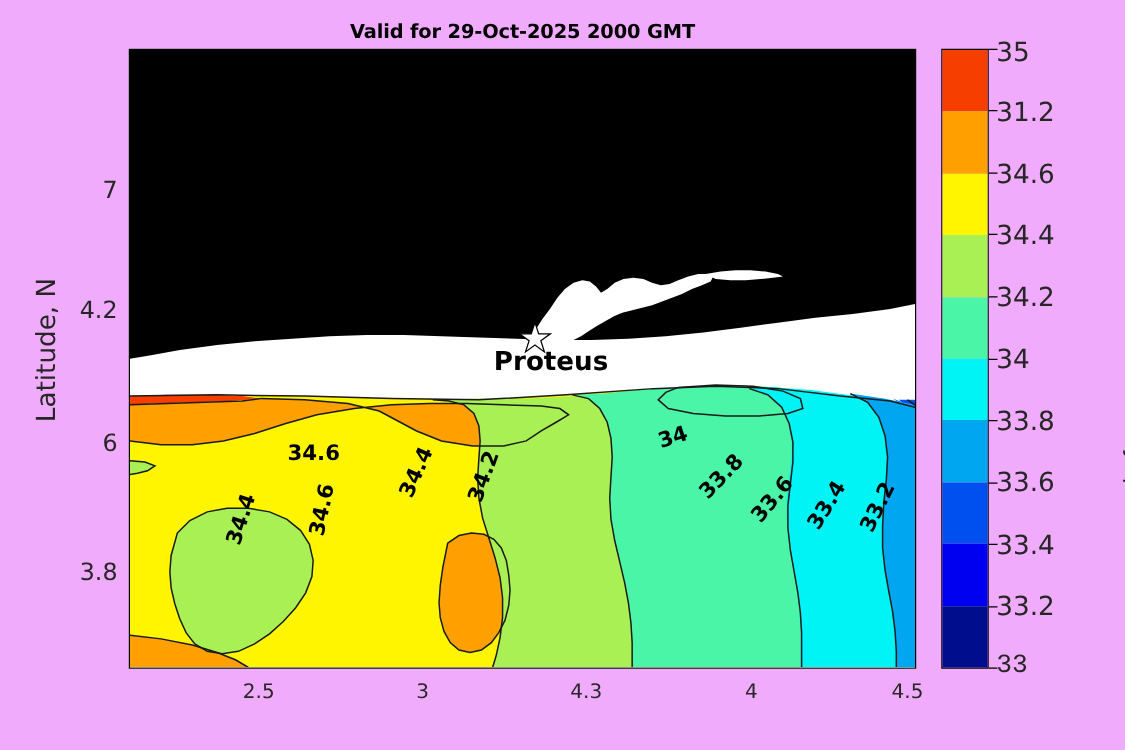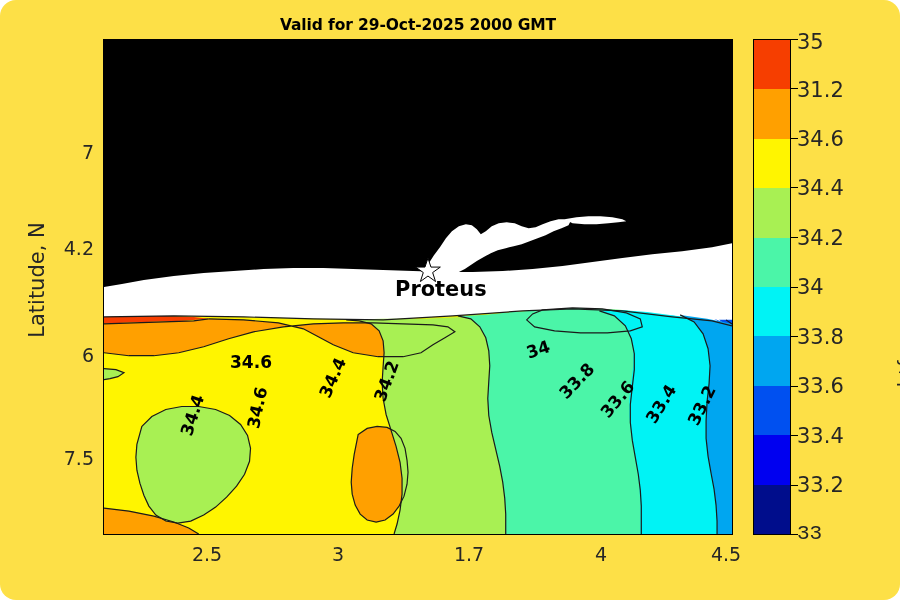--- a/index.html
+++ b/index.html
@@ -5,22 +5,21 @@
   html, body {
     margin: 0; padding: 0;
     width: 900px; height: 600px;
     background: #ffffff;
     overflow: hidden;
     font-family: "DejaVu Sans", sans-serif;
   }
   #root {
     position: relative;
     width: 900px; height: 600px;
-    background: #fde047;
-    border-radius: 16px;
+    background: #f0abfc;
   }
   
   #plot-title {
     position: absolute;
     left: 103px; top: 16px;
     width: 630px;
     text-align: center;
     font-size: 15.5px;
     font-weight: bold;
     color: #000000;
@@ -35,21 +34,21 @@
     border: 1.4px solid #000000;
     box-sizing: border-box;
     background: #ffffff;
     overflow: hidden;
   }
   #map-svg { position:absolute; left:0; top:0; width:100%; height:100%; display:block; }
 
   
   .tick-label-x {
     position: absolute;
-    font-size: 19px;
+    font-size: 16px;
     color: #262626;
     transform: translateX(-50%);
     white-space: nowrap;
     font-family: "DejaVu Sans", sans-serif;
   }
   .tick-label-y {
     position: absolute;
     font-size: 19px;
     color: #262626;
     transform: translateY(-50%);
@@ -319,28 +318,28 @@
     <text class="contour-label" x="392" y="383" text-anchor="middle" transform="rotate(-70 392 383)">34.2</text>
     <text class="contour-label" x="540" y="355" text-anchor="middle" transform="rotate(-18 540 355)">34</text>
     <text class="contour-label" x="581" y="385" text-anchor="middle" transform="rotate(-46 581 385)">33.8</text>
     <text class="contour-label" x="622" y="403" text-anchor="middle" transform="rotate(-50 622 403)">33.6</text>
     <text class="contour-label" x="666" y="407" text-anchor="middle" transform="rotate(-58 666 407)">33.4</text>
     <text class="contour-label" x="707" y="408" text-anchor="middle" transform="rotate(-64 707 408)">33.2</text>
   </svg>
 
   <div class="tick-label-x" style="left:207px; top:543px;">2.5</div>
   <div class="tick-label-x" style="left:338px; top:543px;">3</div>
-  <div class="tick-label-x" style="left:469px; top:543px;">1.7</div>
+  <div class="tick-label-x" style="left:469px; top:543px;">4.3</div>
   <div class="tick-label-x" style="left:601px; top:543px;">4</div>
   <div class="tick-label-x" style="left:726px; top:543px;">4.5</div>
 
   <div class="tick-label-y" style="left:48px; top:152px; width:46px;">7</div>
   <div class="tick-label-y" style="left:48px; top:248px; width:46px;">4.2</div>
   <div class="tick-label-y" style="left:48px; top:355px; width:46px;">6</div>
-  <div class="tick-label-y" style="left:48px; top:458px; width:46px;">7.5</div>
+  <div class="tick-label-y" style="left:48px; top:458px; width:46px;">3.8</div>
 
   <div id="ylabel">Latitude, N</div>
 
   <div id="colorbar">
     <div class="cb-band" style="background:#f63e00"></div>
     <div class="cb-band" style="background:#ffa000"></div>
     <div class="cb-band" style="background:#fff500"></div>
     <div class="cb-band" style="background:#a8f053"></div>
     <div class="cb-band" style="background:#4bf5a8"></div>
     <div class="cb-band" style="background:#00f3f5"></div>

